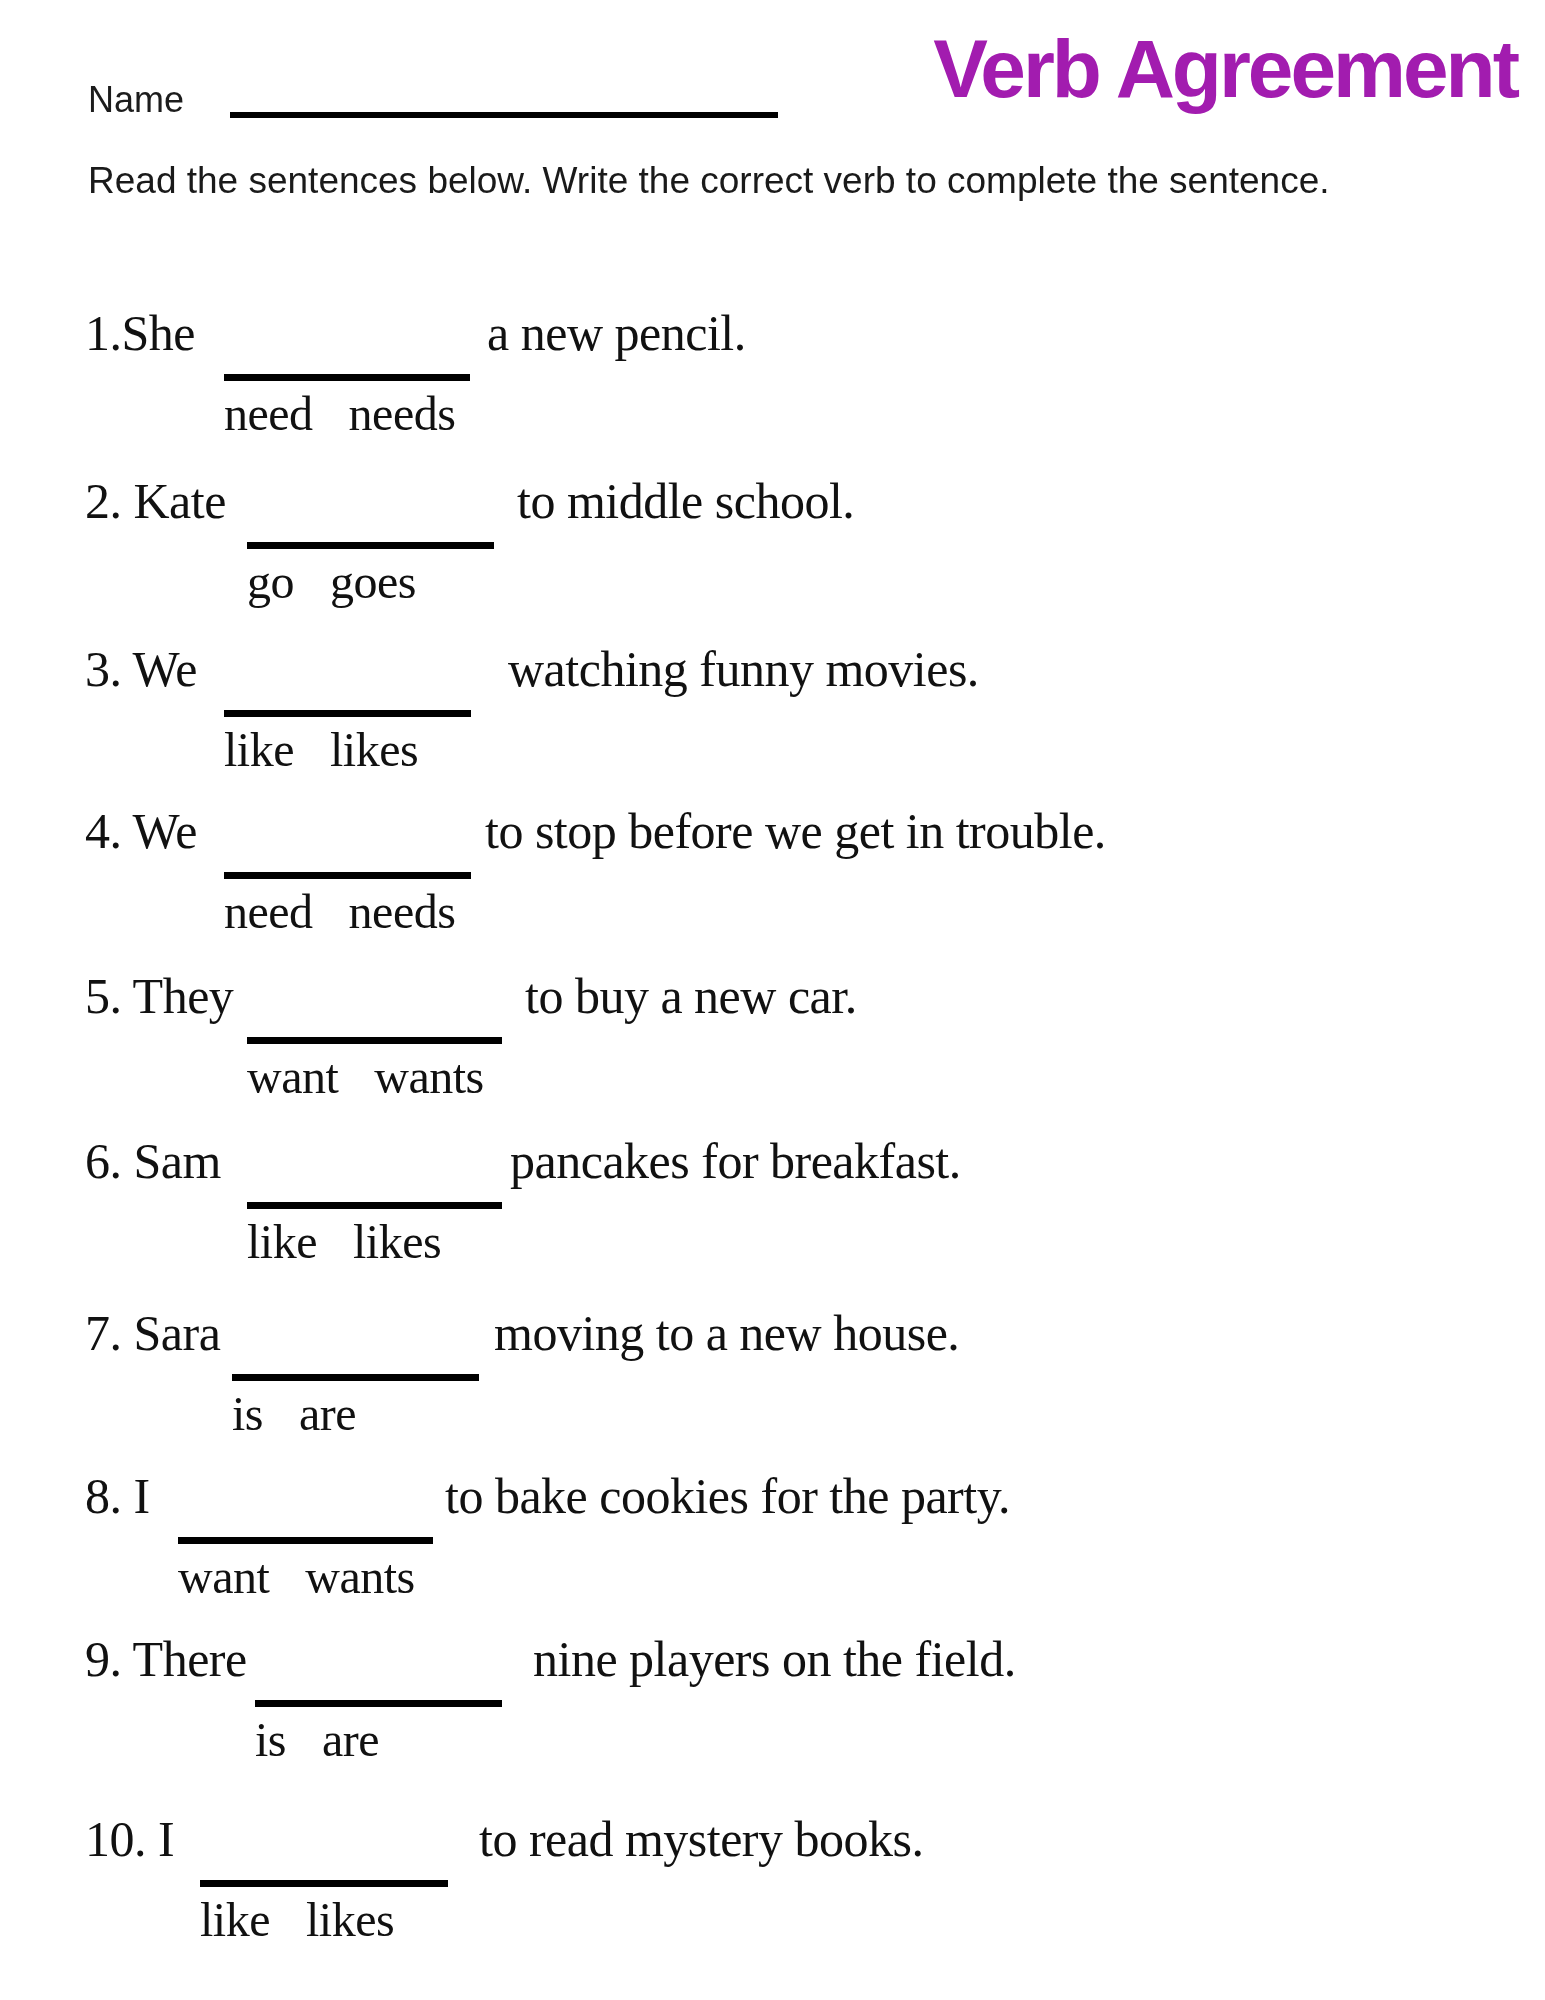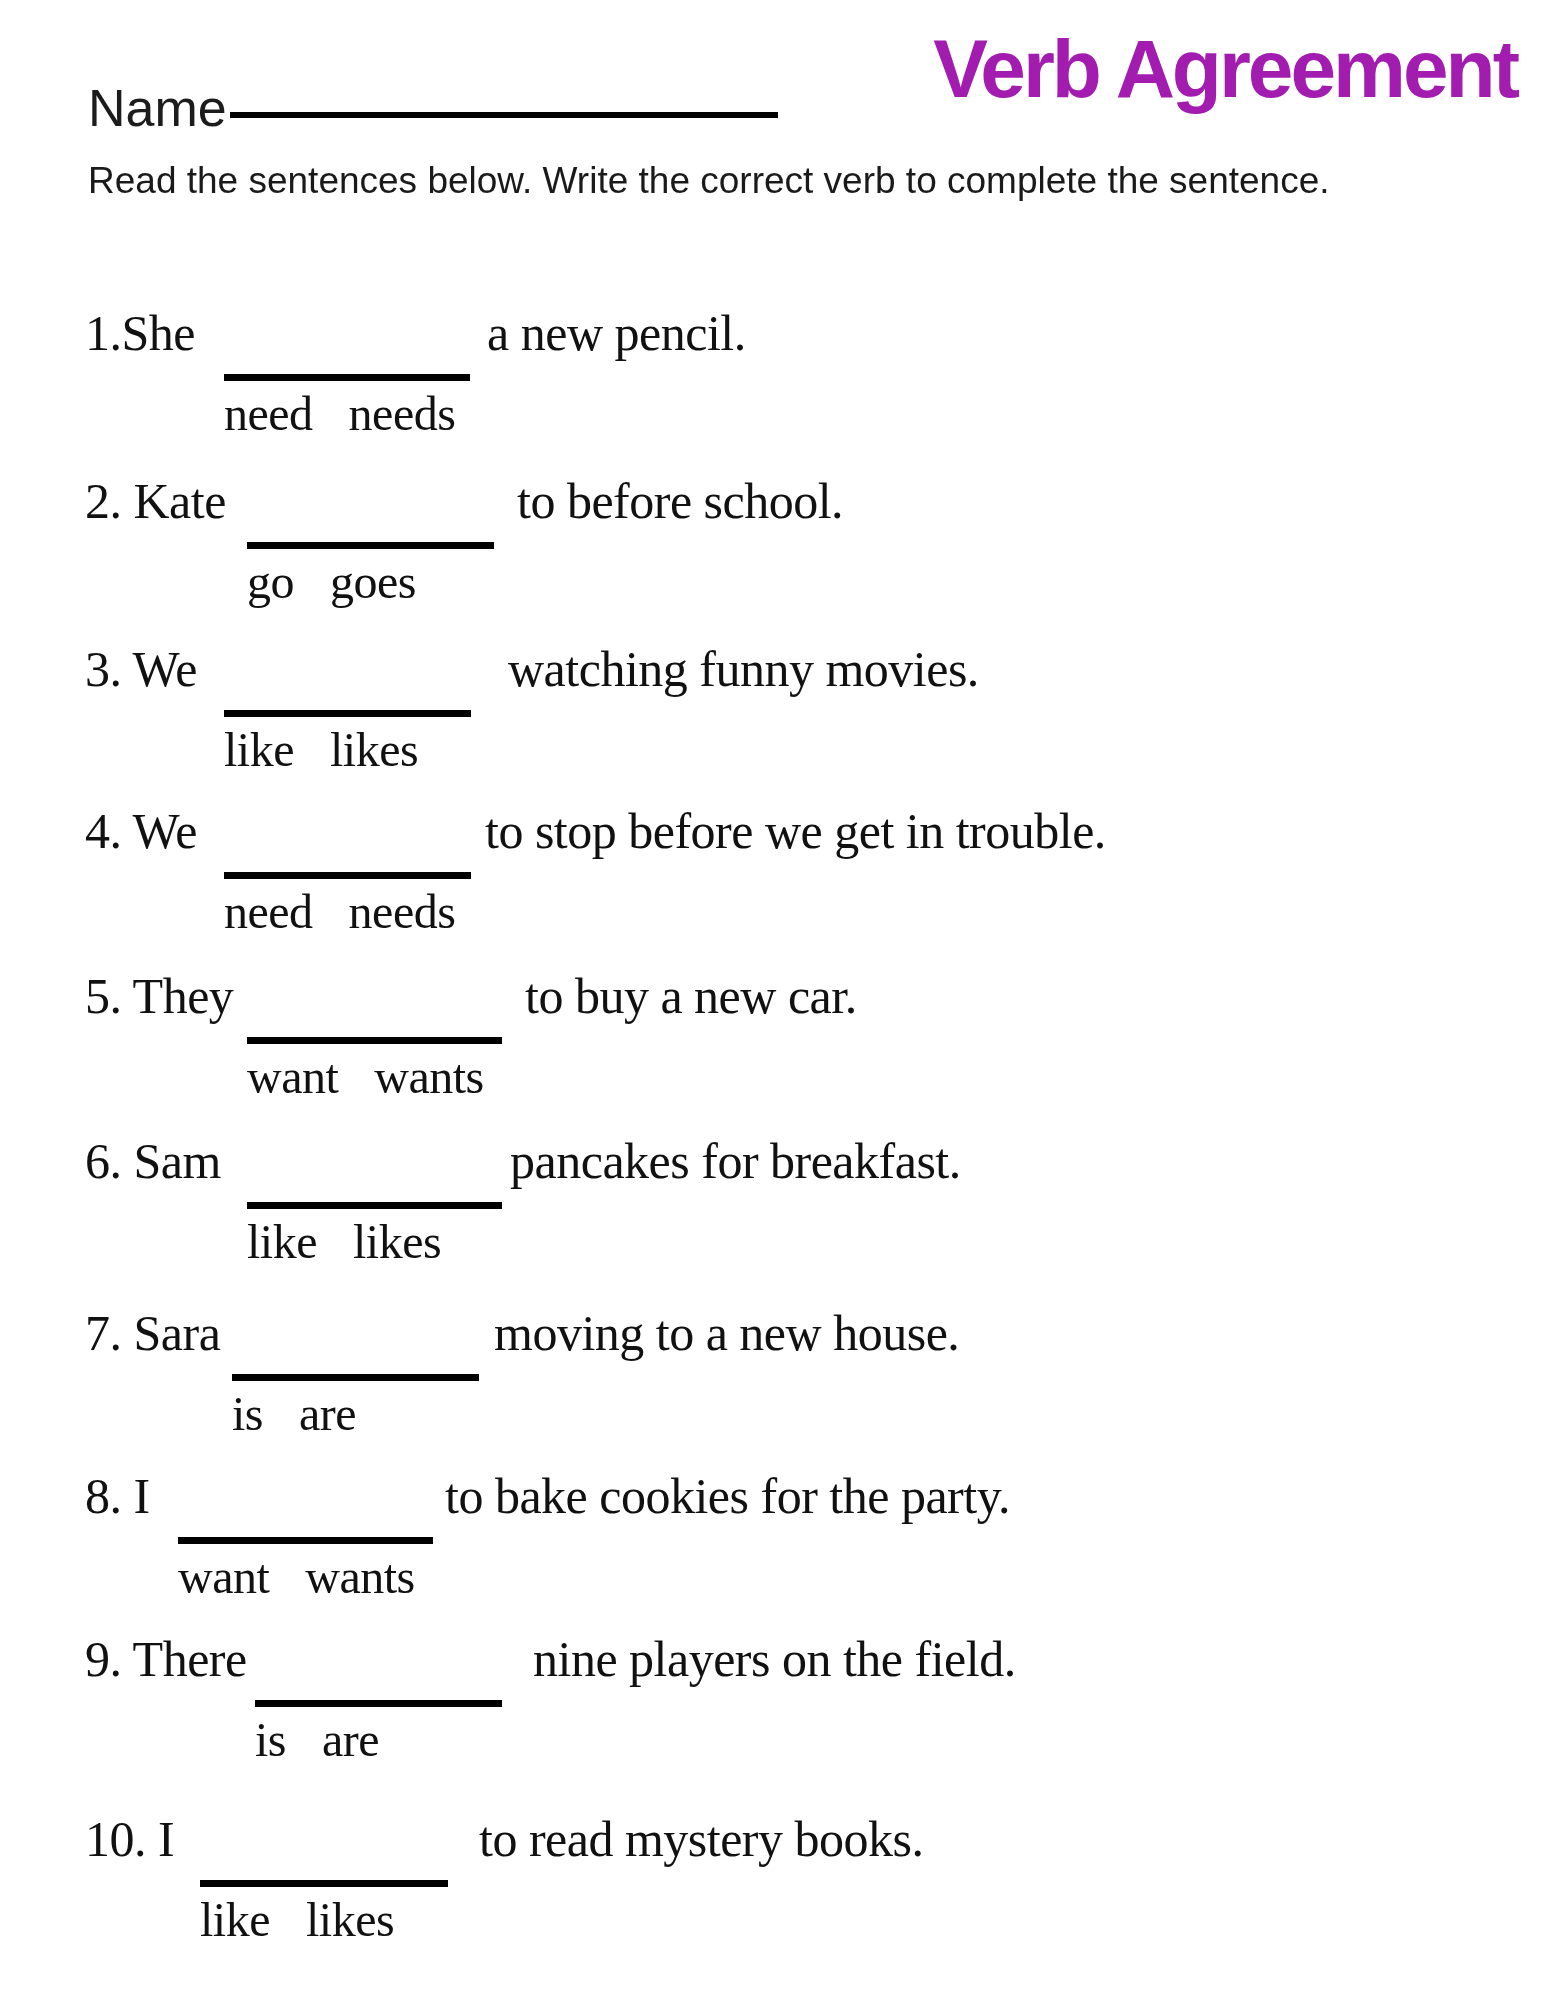--- a/index.html
+++ b/index.html
@@ -10,21 +10,21 @@
     background: #ffffff;
     overflow: hidden;
     color: #111111;
   }
   .sans { font-family: "Liberation Sans", "DejaVu Sans", sans-serif; }
 
   
   .name-label {
     position: absolute;
     left: 88px; top: 82px;
-    font-size: 52px;
+    font-size: 36px;
     line-height: 1;
     color: #1c1c1c;
   }
   .name-line {
     position: absolute;
     left: 230px; top: 112px;
     width: 548px; height: 6px;
     background: #000000;
   }
   .title {
@@ -91,21 +91,21 @@
     <span class="post" style="left:402px">a new pencil.</span>
     <div class="choices" style="left:139px;width:246px">
       <span>need</span>
       <span>needs</span>
     </div>
   </div>
 
   <div class="q" style="top:476px">
     <span class="pre">2. Kate</span>
     <span class="blank" style="left:162px;width:247px"></span>
-    <span class="post" style="left:432px">to before school.</span>
+    <span class="post" style="left:432px">to middle school.</span>
     <div class="choices" style="left:162px;width:247px">
       <span>go</span>
       <span>goes</span>
     </div>
   </div>
 
   <div class="q" style="top:644px">
     <span class="pre">3. We</span>
     <span class="blank" style="left:139px;width:247px"></span>
     <span class="post" style="left:423px">watching funny movies.</span>

